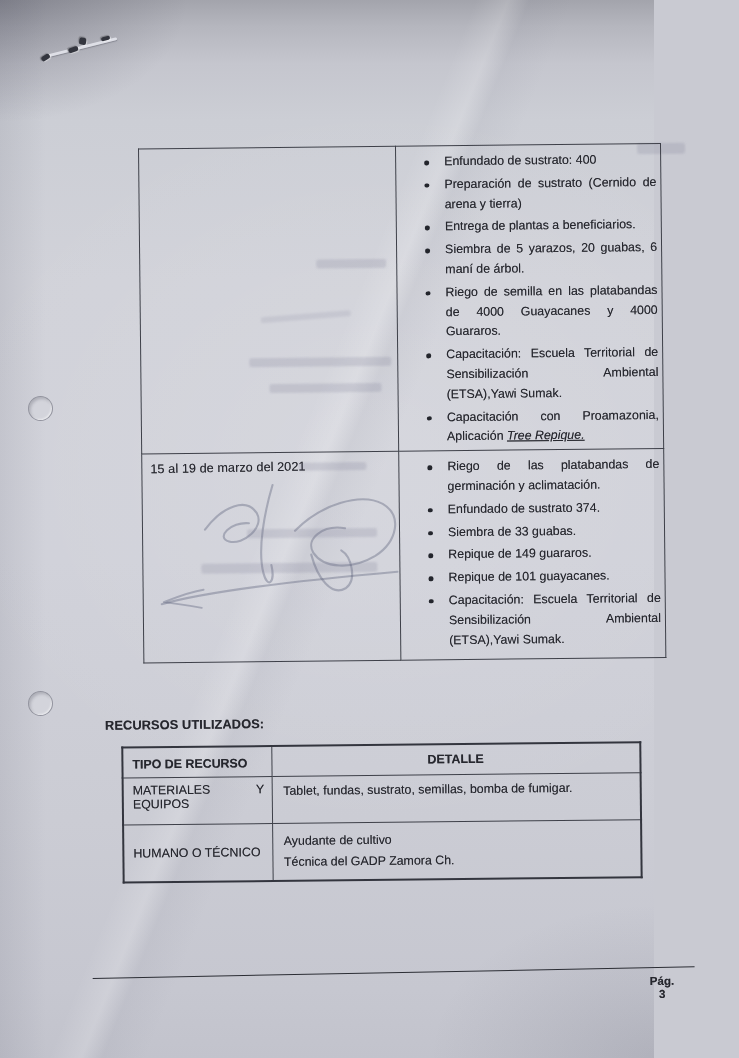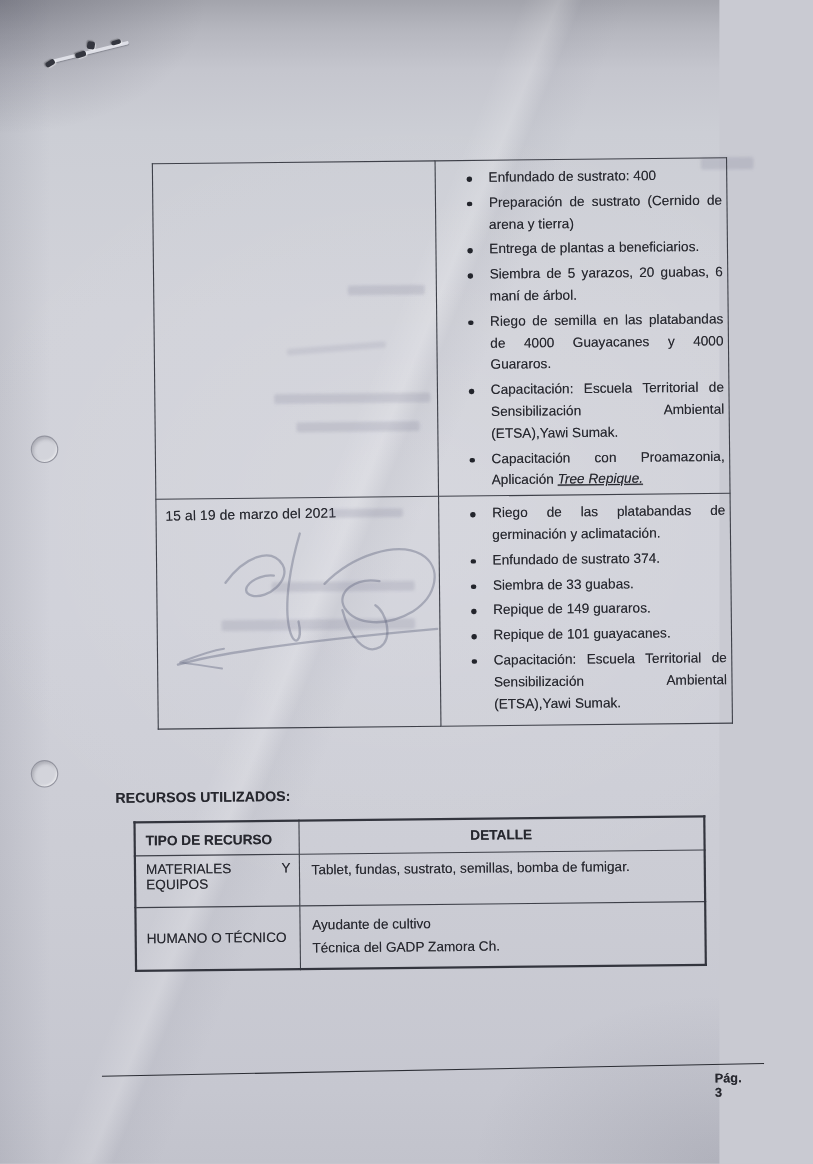--- a/index.html
+++ b/index.html
@@ -121,21 +121,21 @@
   .t2 td.det { padding: 5px 8px 0 11px; }
   .t2 .det p { margin: 2px 0 7px 0; }
 
   
   .footer-line {
     position: absolute; left: 88px; top: 975px; width: 602px; height: 1.4px;
     background: #2b2d34; transform: rotate(-0.5deg); transform-origin: left center;
   }
   .footer-page {
     position: absolute; left: 645px; top: 977px;
-    font-size: 11.6px; font-weight: 700;
+    font-size: 11.6px; font-weight: 700; text-align: center;
   }
 </style>
 </head>
 <body>
 
 <div class="page">
   <div class="crease"></div>
 
   <div class="staple">
     <span class="wire"></span>

